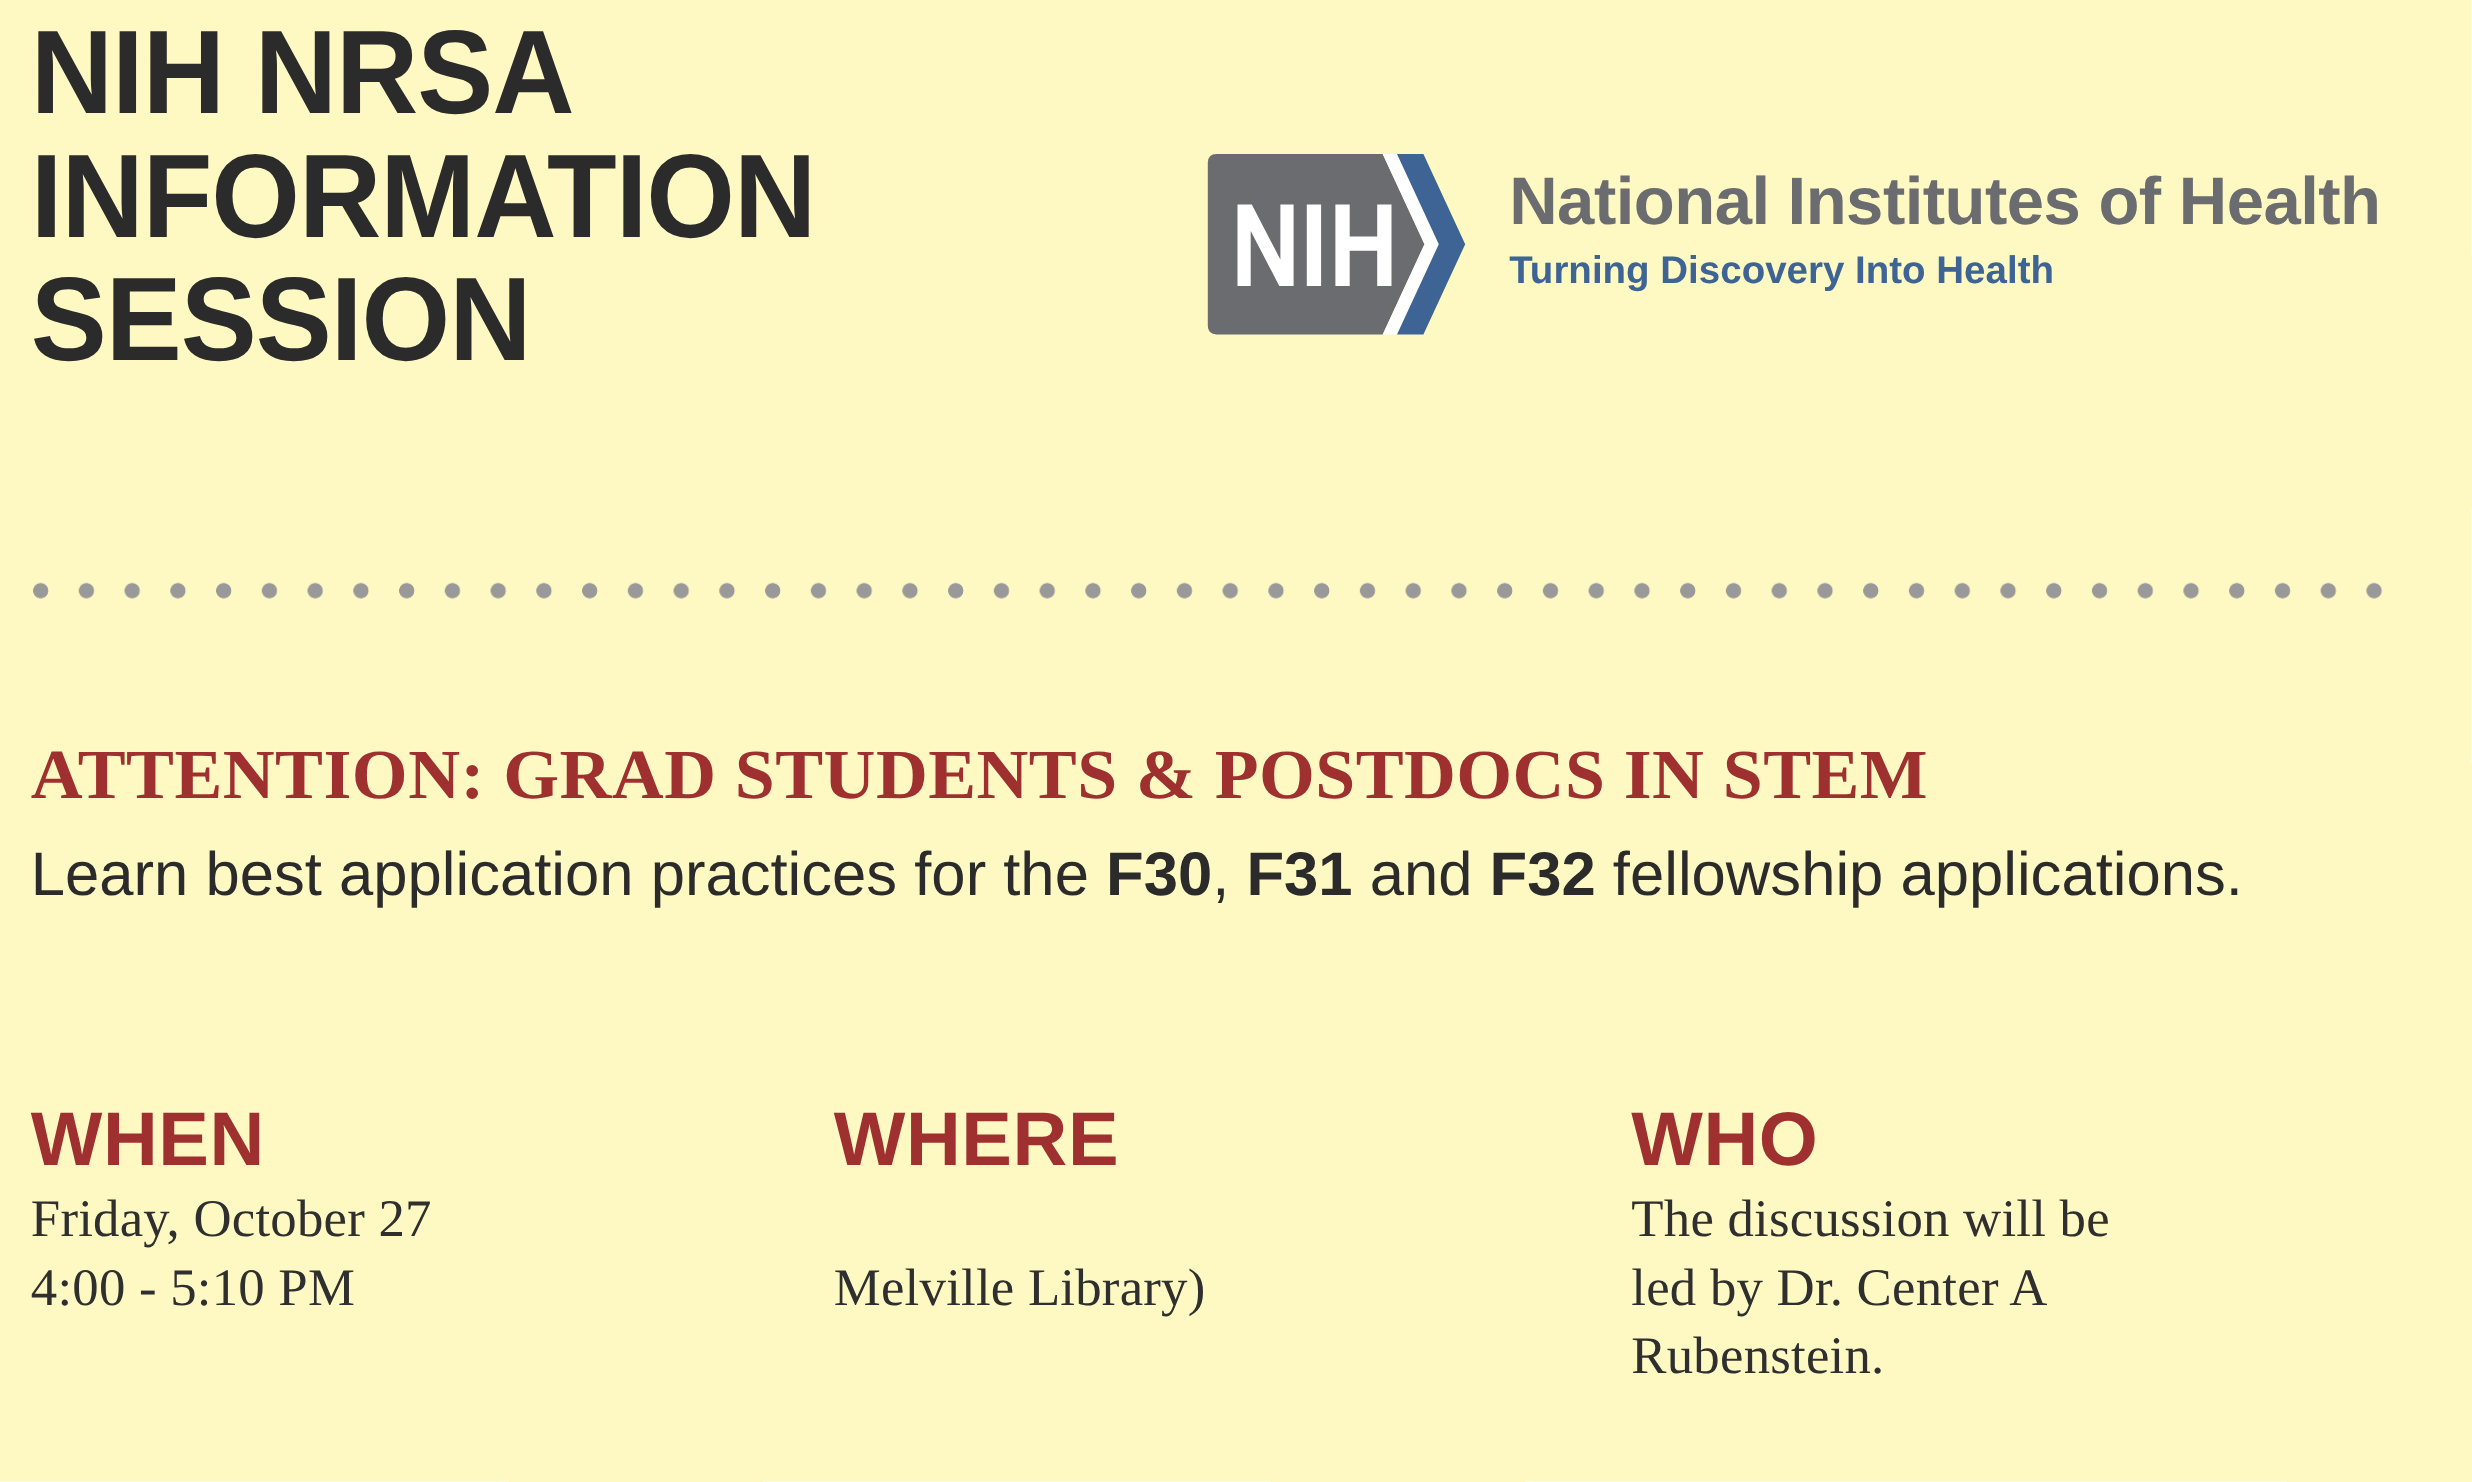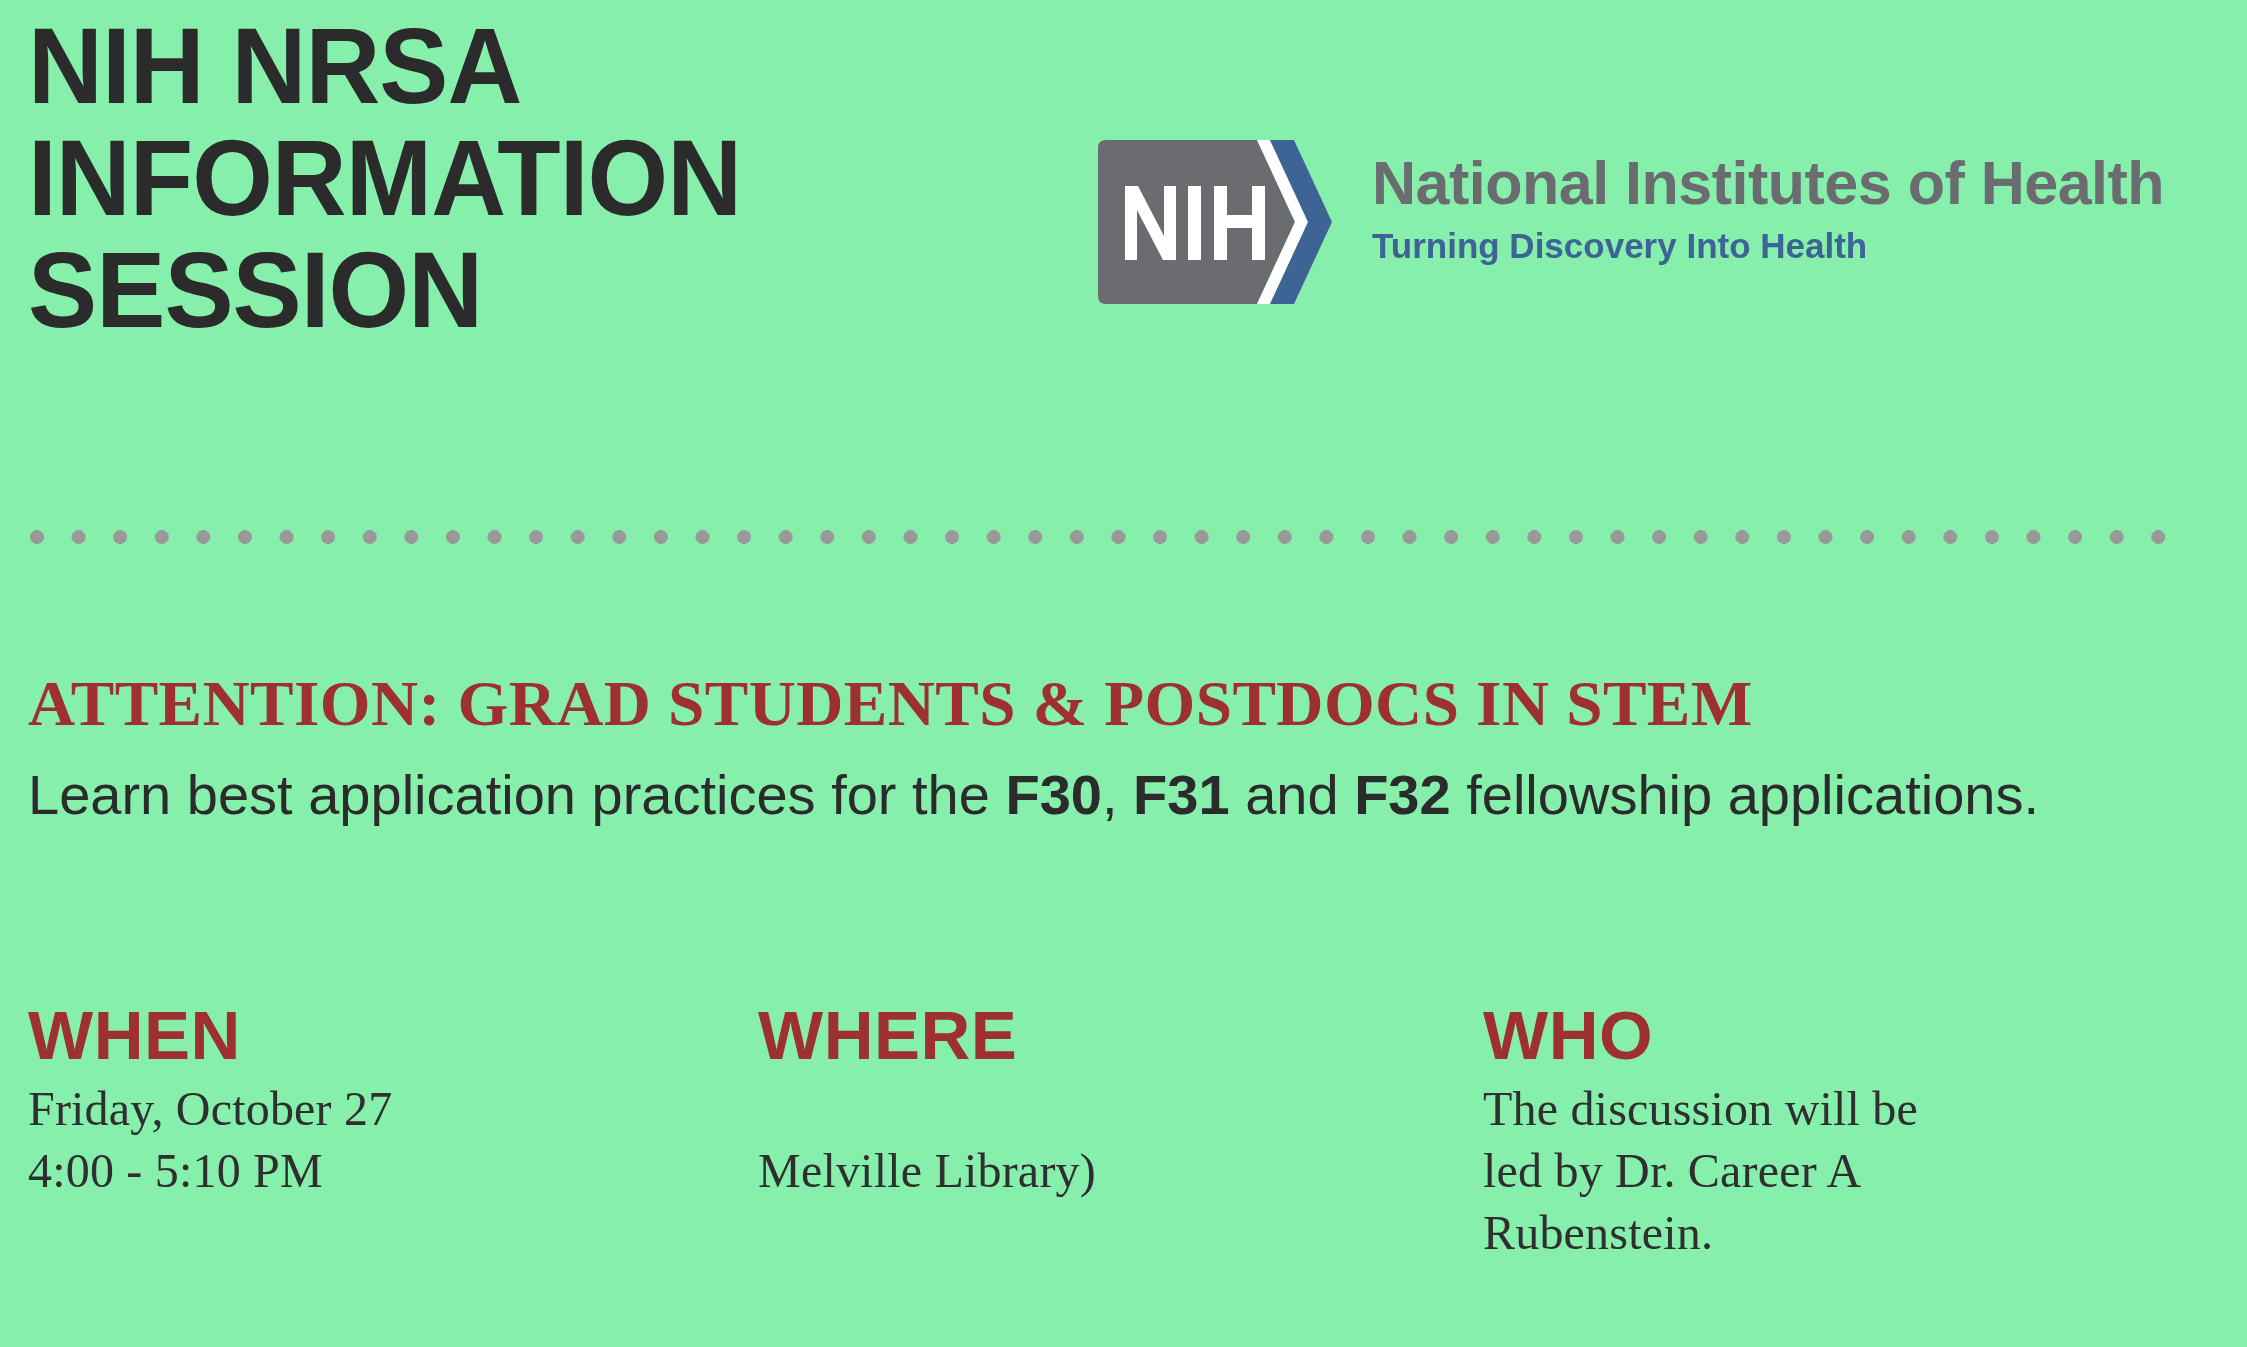--- a/index.html
+++ b/index.html
@@ -13,21 +13,21 @@
     position: relative;
     overflow: hidden;
     font-family: "Liberation Sans", sans-serif;
     -webkit-font-smoothing: antialiased;
   }
 
   
   .flyer {
     position: absolute;
     inset: 0;
-    background: #86efac;
+    background: #fef9c3;
   }
 
   
   .header {
     position: absolute;
     left: 0;
     top: 0;
     width: 2247px;
     height: 520px;
   }
@@ -239,20 +239,20 @@
       <span class="col-body">
         <br>
         <span>Melville Library)</span>
       </span>
     </div>
 
     <div class="col col-who">
       <span class="col-heading">WHO</span>
       <span class="col-body">
         <span>The discussion will be</span><br>
-        <span>led by Dr. Career A</span><br>
+        <span>led by Dr. Center A</span><br>
         <span>Rubenstein.</span>
       </span>
     </div>
 
   </div>
 
 </div>
 
 </body></html>

